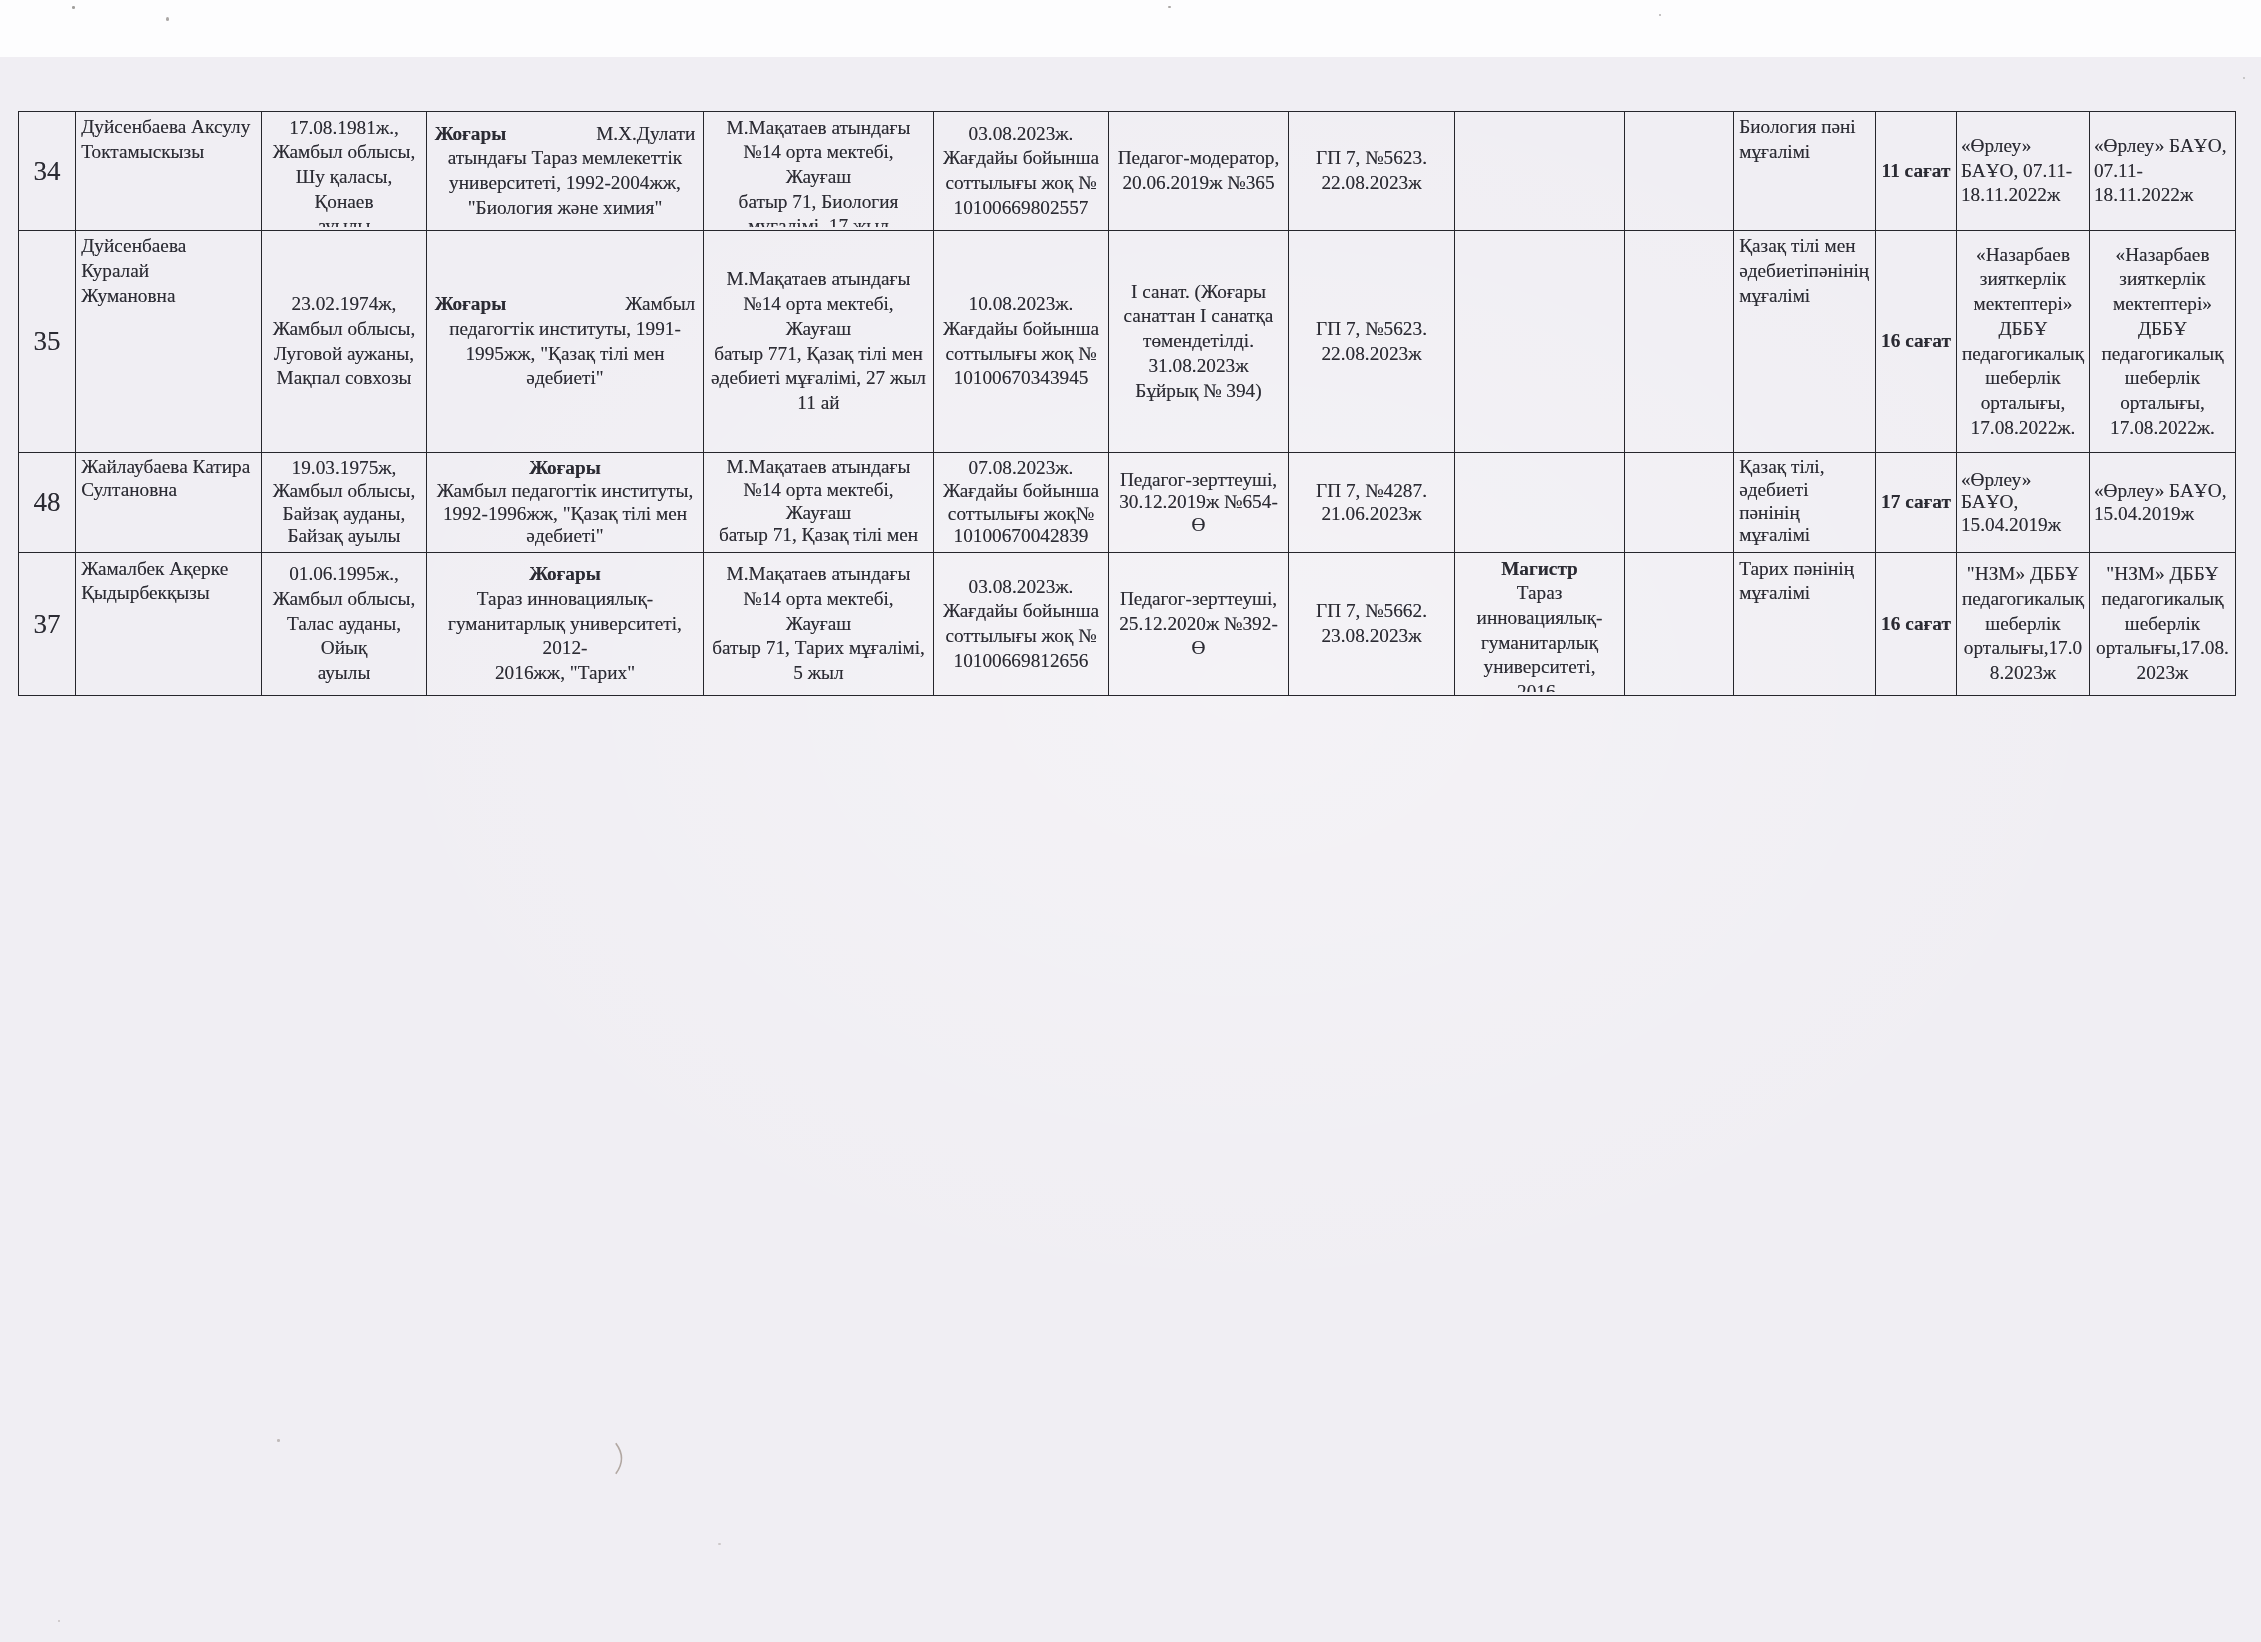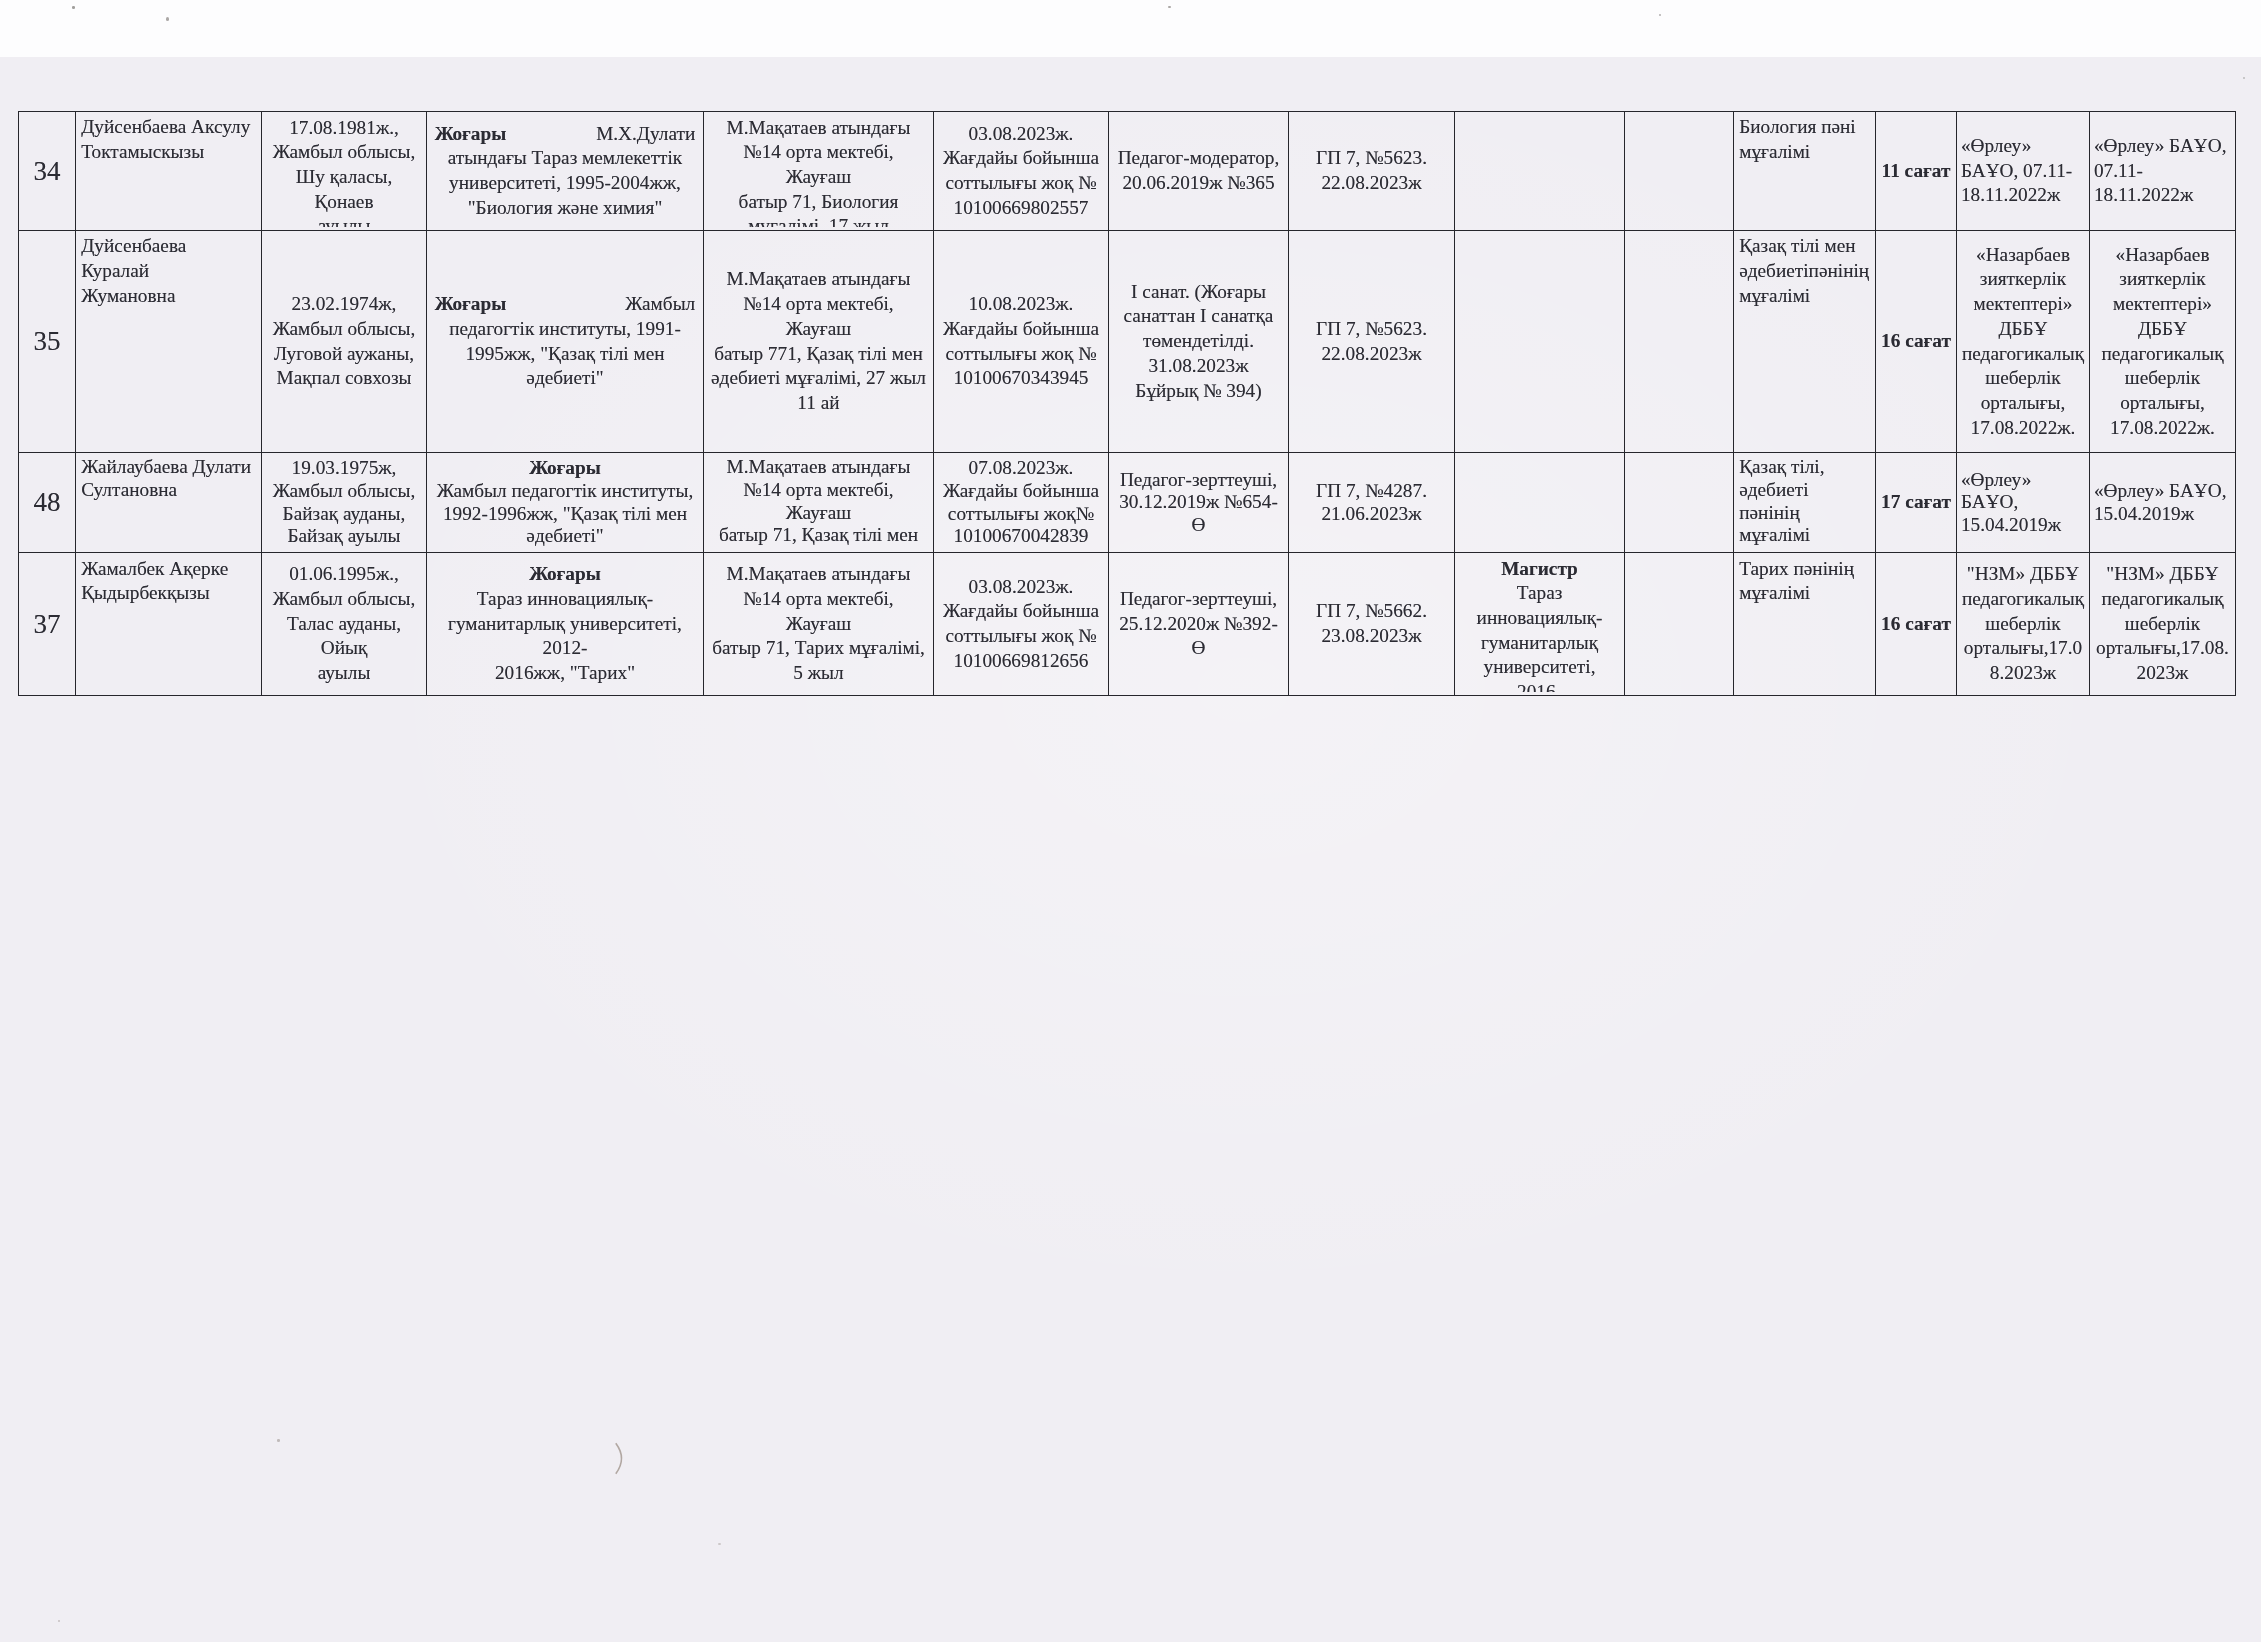--- a/index.html
+++ b/index.html
@@ -103,21 +103,21 @@
 ауылы</div>
           </div>
         </td>
         <td class="c3">
           <div class="cin">
             <div class="jline">
               <b>Жоғары</b>
               <span>М.Х.Дулати</span>
             </div>
             <div class="txt">атындағы Тараз мемлекеттік
-университеті, 1995-2004жж,
+университеті, 1992-2004жж,
 "Биология және химия"</div>
           </div>
         </td>
         <td class="c4">
           <div class="cin">
             <div class="txt">М.Мақатаев атындағы
 №14 орта мектебі, Жауғаш
 батыр 71, Биология
 мұғалімі, 17 жыл</div>
           </div>
@@ -279,21 +279,21 @@
         </td>
       </tr>
       <tr class="r2">
         <td class="c0">
           <div class="cin">
             <div class="txt">48</div>
           </div>
         </td>
         <td class="c1">
           <div class="cin">
-            <div class="txt">Жайлаубаева Дулати
+            <div class="txt">Жайлаубаева Катира
 Султановна</div>
           </div>
         </td>
         <td class="c2">
           <div class="cin">
             <div class="txt">19.03.1975ж,
 Жамбыл облысы,
 Байзақ ауданы,
 Байзақ ауылы</div>
           </div>

